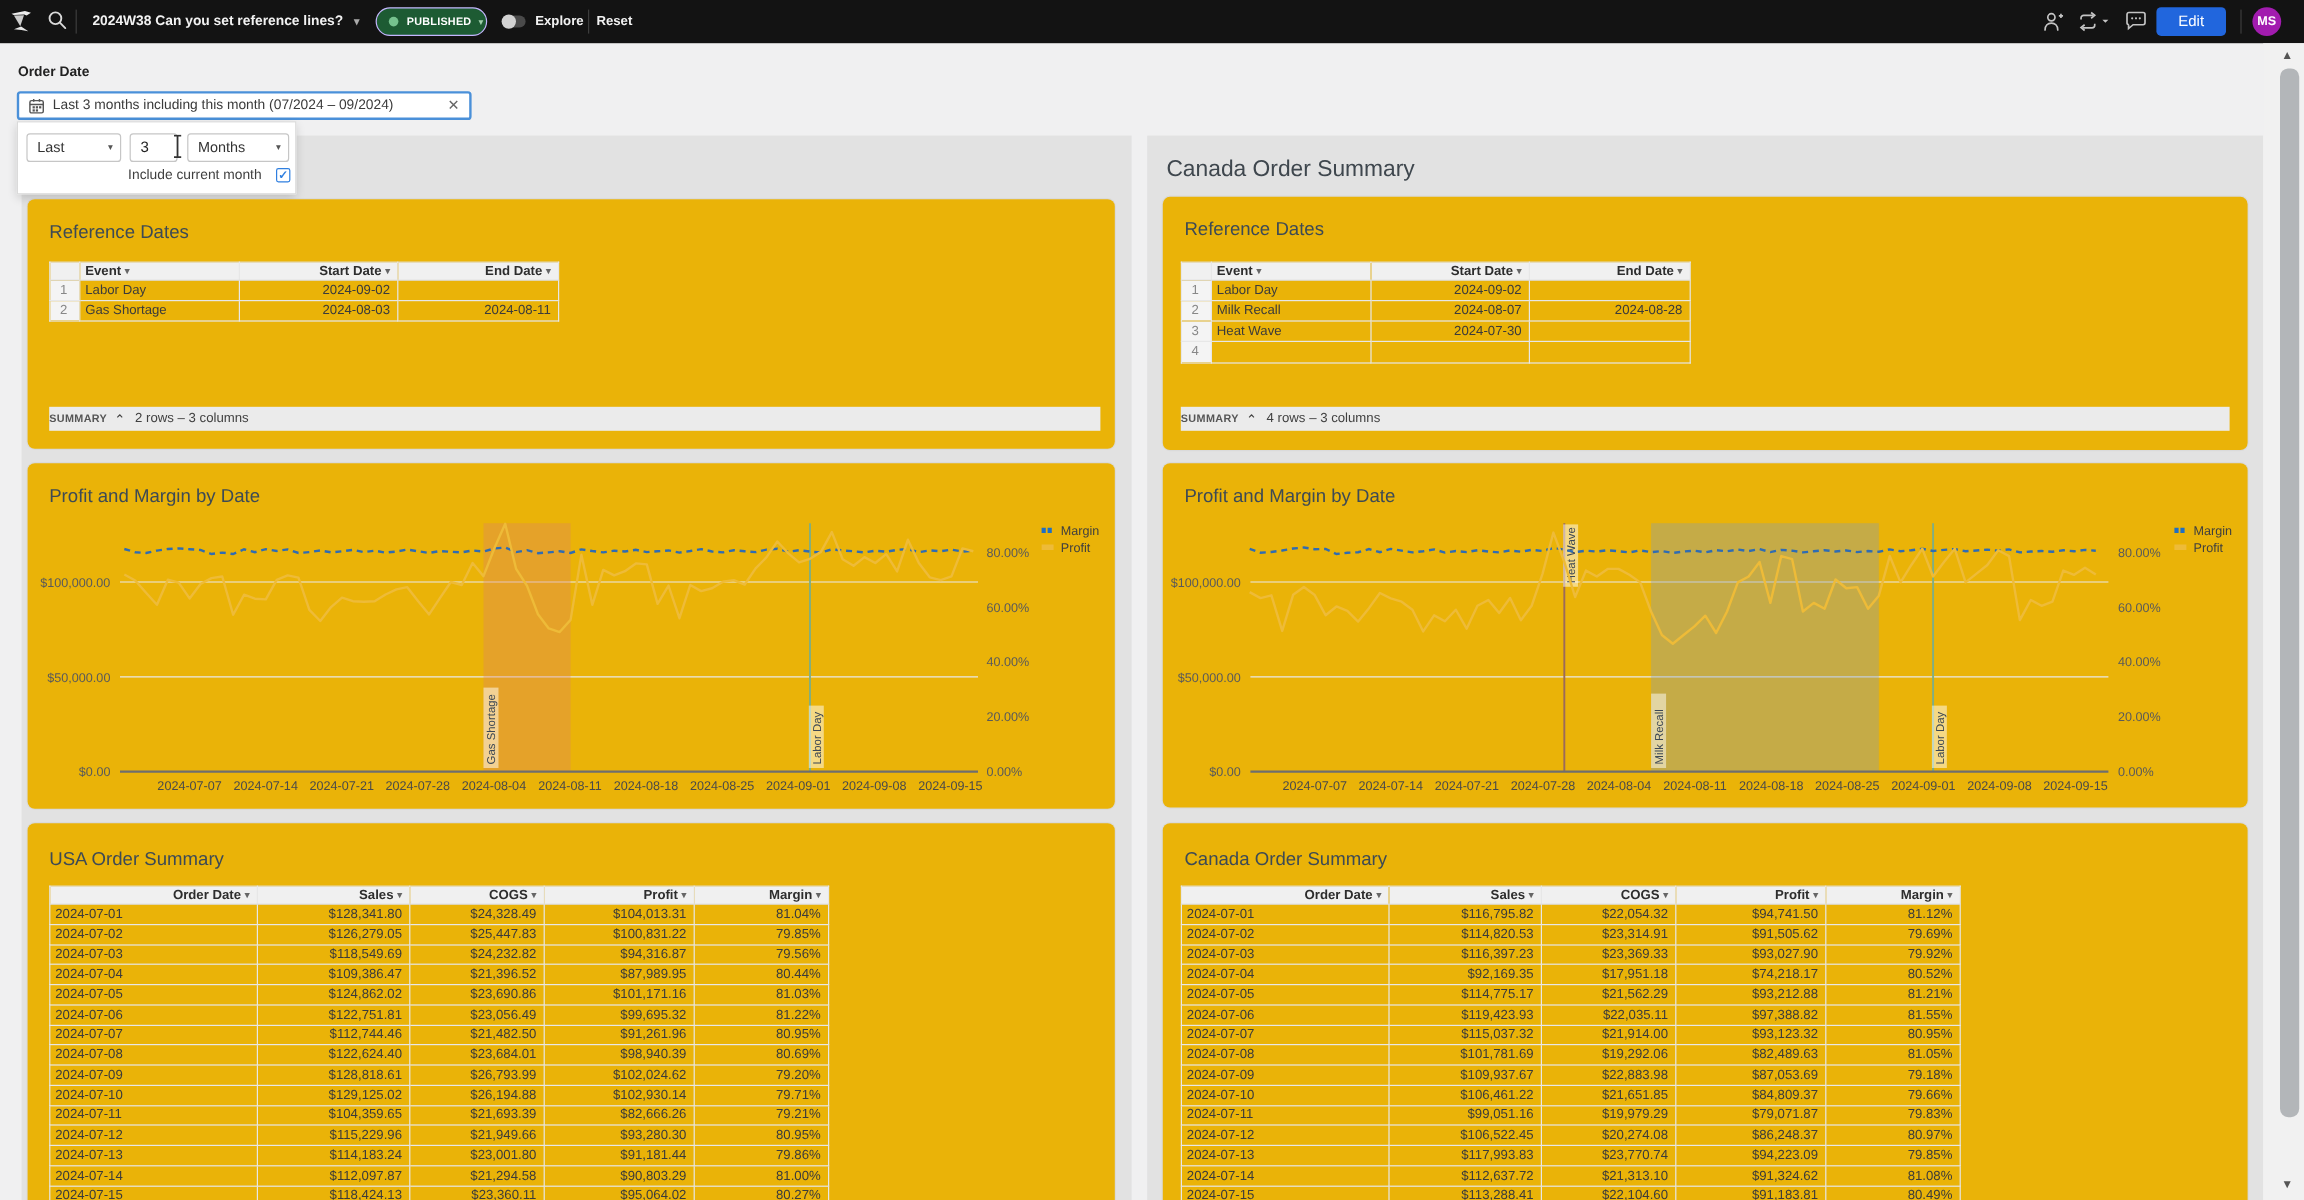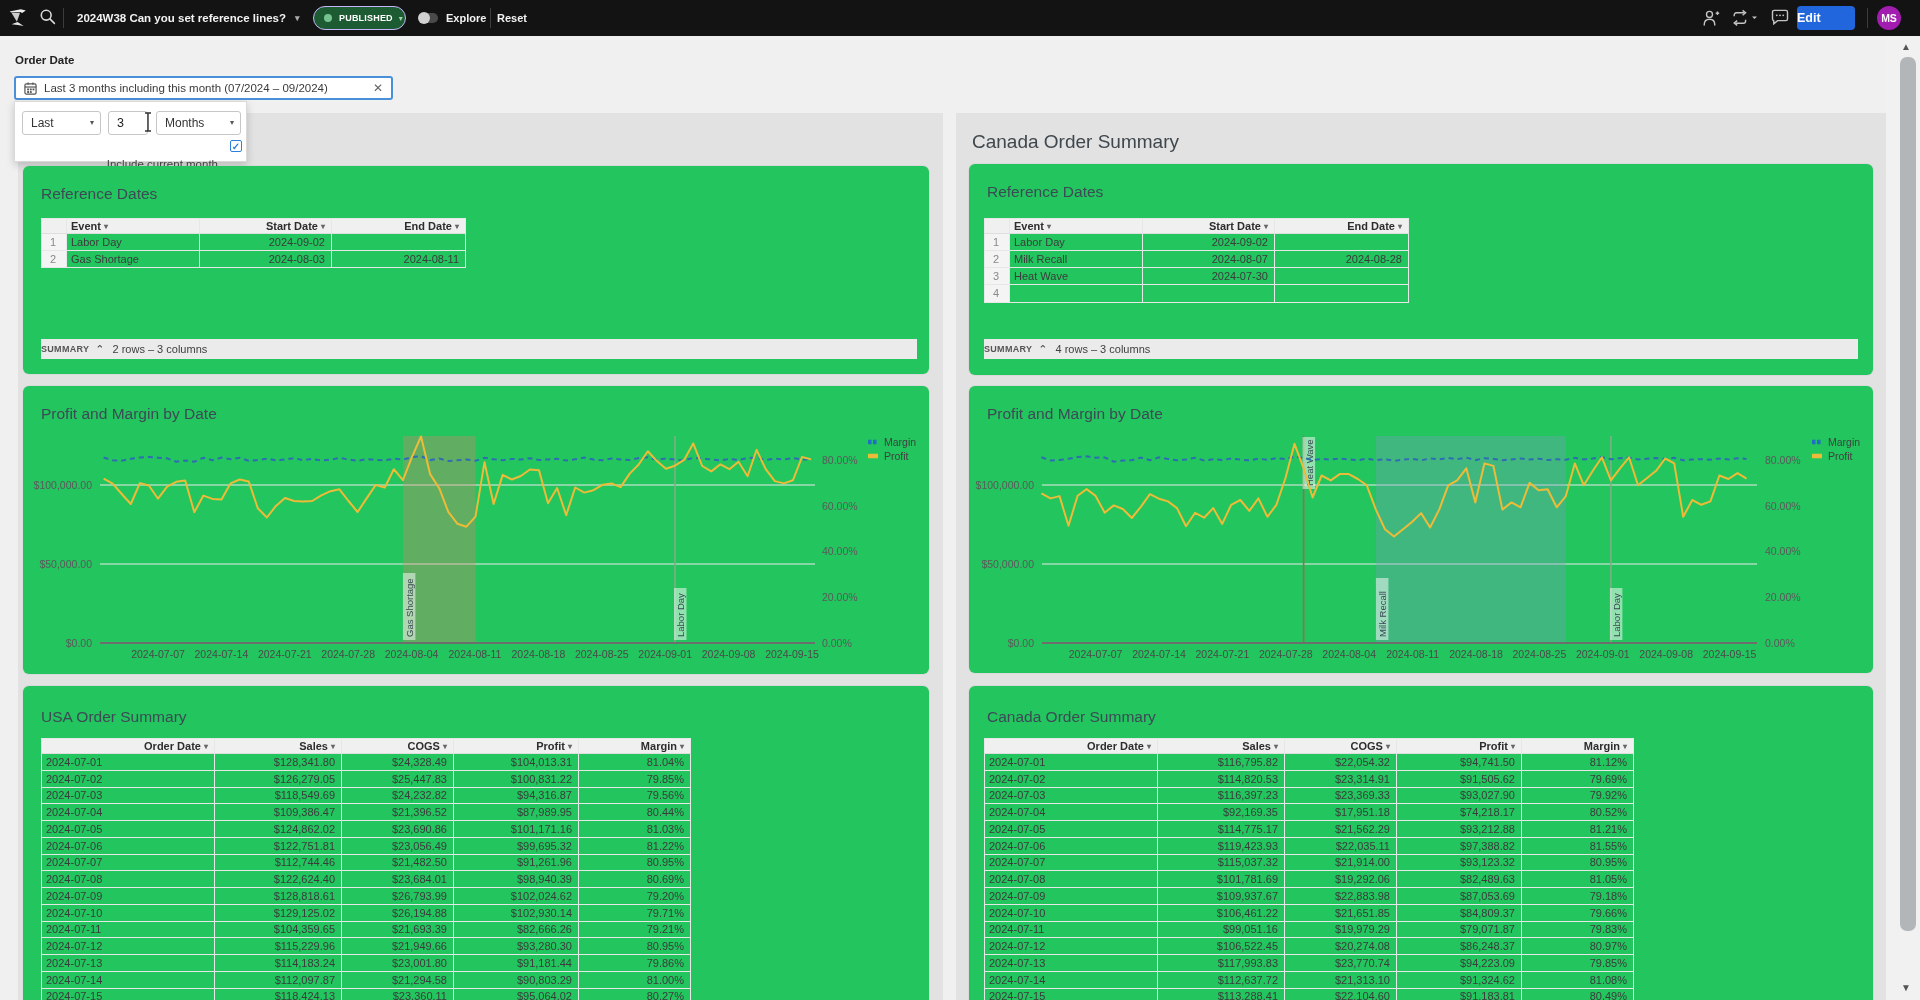--- a/index.html
+++ b/index.html
@@ -1,19 +1,19 @@
 <!DOCTYPE html>
 <html><head><meta charset="utf-8"><style>
 *{margin:0;padding:0;box-sizing:border-box}
 html,body{width:1920px;height:1000px;overflow:hidden;font-family:"Liberation Sans",sans-serif;background:#f0f0f1}
 .abs{position:absolute}
 #topbar{position:absolute;left:0;top:0;width:1920px;height:36px;background:#131313;color:#fff}
 #canvL{position:absolute;left:18px;top:113px;width:925px;height:887px;background:#e2e2e2}
 #canvR{position:absolute;left:956px;top:113px;width:930px;height:887px;background:#e2e2e2}
-.card{position:absolute;background:#22c55e;border-radius:6px;box-shadow:0 0 0 1px rgba(0,0,0,0.03)}
+.card{position:absolute;background:#eab308;border-radius:6px;box-shadow:0 0 0 1px rgba(0,0,0,0.03)}
 .ctitle{position:absolute;left:18px;top:19px;font-size:15.5px;color:#3d4a55}
 .dt{border-collapse:collapse;table-layout:fixed;font-size:11px;color:#3b3b3b}
 .dt td,.dt th{border:1px solid #e7e7e7;height:16.75px;padding:0 6px 0 4px;white-space:nowrap;overflow:hidden;font-weight:normal}
 .dt tr.hd th{background:#f0f0f0;height:15px;font-weight:bold;color:#2d2d2d;border-bottom:1px solid #dedede}
 .dt .r{text-align:right}
 .dt .l{text-align:left}
 .dt .num{background:#f4f4f4;color:#888;text-align:center;font-size:11px}
 .rt td,.rt th{height:17.15px}
 .cap{color:#666;font-size:8px;position:relative;top:-1px}
 .sumbar{position:absolute;left:18px;top:173px;height:20px;background:#ebebeb;display:flex;align-items:center}
@@ -59,21 +59,21 @@
 <path d="M14.6 10.8 v1.2 a2.2 2.2 0 0 1 -2.2 2.2 H4.4" fill="none" stroke="#c4c4c4" stroke-width="1.4"></path>
 <path d="M6.2 11.6 L3.2 14 L6.2 16.4" fill="none" stroke="#c4c4c4" stroke-width="1.4"></path>
 <path d="M21 7.5 L23.5 10 L26 7.5" fill="#c4c4c4"></path>
     </svg>
     <svg width="18" height="17" viewBox="0 0 18 17" style="position:absolute;left:1771;top:9">
 <path d="M1.5 3 a1.6 1.6 0 0 1 1.6-1.6 H14.9 a1.6 1.6 0 0 1 1.6 1.6 V10 a1.6 1.6 0 0 1 -1.6 1.6 H6.6 L2.8 14.8 V11.6 H3.1 a1.6 1.6 0 0 1 -1.6-1.6 Z" fill="none" stroke="#c4c4c4" stroke-width="1.4"></path>
 <circle cx="5.8" cy="6.3" r="0.9" fill="#c4c4c4"></circle>
       <circle cx="9" cy="6.3" r="0.9" fill="#c4c4c4"></circle>
       <circle cx="12.2" cy="6.3" r="0.9" fill="#c4c4c4"></circle>
     </svg>
- <div class="abs" style="left:1797px;top:6px;width:58px;height:24px;background:#2166dd;border-radius:4px;color:#fff;font-size:12.5px;font-weight:bold;line-height:24px">Edit</div>
+ <div class="abs" style="left:1797px;top:6px;width:58px;height:24px;background:#2166dd;border-radius:4px;color:#fff;font-size:12.5px;font-weight:normal;text-align:center;line-height:24px">Edit</div>
  <div class="tbdiv" style="left:1867px"></div>
  <div class="abs" style="left:1877px;top:6px;width:24px;height:24px;border-radius:12px;background:#a21caf;color:#fff;font-size:10.5px;font-weight:bold;text-align:center;line-height:24px">MS</div>
 </div>
 
 <div id="canvL"></div>
 <div id="canvR"></div>
 
 <div class="abs" style="left:15px;top:54px;font-size:11.5px;font-weight:bold;color:#222">Order Date</div>
 <div class="abs" style="left:14px;top:76px;width:379px;height:24px;background:#fff;border:2px solid #4a90d9;border-radius:3px;display:flex;align-items:center">
  <svg width="13" height="13" viewBox="0 0 14 14" style="margin:0 7 0 8;flex:none">
@@ -87,21 +87,21 @@
 <rect x="3.4" y="9.8" width="2" height="2" fill="#555"></rect>
       <rect x="6.3" y="9.8" width="2" height="2" fill="#555"></rect>
     </svg>
  <span style="font-size:11.5px;color:#3a3a3a">Last 3 months including this month (07/2024 – 09/2024)</span>
  <span style="position:absolute;right:8px;color:#666;font-size:12px">✕</span>
 </div>
 <div class="abs" style="left:14px;top:101px;width:233px;height:61px;background:#fff;border:1px solid #dadada;box-shadow:0 3px 8px rgba(0,0,0,0.18)">
  <div class="abs" style="left:7px;top:9px;width:79px;height:24px;border:1px solid #c6c6c6;border-radius:3px;font-size:12px;color:#333;line-height:22px;padding-left:8px">Last<span style="position:absolute;right:6px;color:#555;font-size:8px">▾</span></div>
  <div class="abs" style="left:93px;top:9px;width:40px;height:24px;border:1px solid #c6c6c6;border-radius:3px;font-size:12.5px;color:#222;line-height:22px;padding-left:8px">3</div>
  <div class="abs" style="left:141px;top:9px;width:85px;height:24px;border:1px solid #c6c6c6;border-radius:3px;font-size:12px;color:#333;line-height:22px;padding-left:8px">Months<span style="position:absolute;right:6px;color:#555;font-size:8px">▾</span></div>
- <div class="abs" style="right:28px;top:56px;font-size:11.5px;color:#3f3f3f">Include current month</div>
+ <div class="abs" style="right:28px;top:38px;font-size:11.5px;color:#3f3f3f">Include current month</div>
  <div class="abs" style="left:215px;top:38px;width:12px;height:12px;border:1.5px solid #2f7fe0;border-radius:2px;color:#2f7fe0;font-size:10px;font-weight:bold;line-height:11px;text-align:center">✓</div>
 </div>
 <svg width="10" height="20" viewBox="0 0 10 20" style="position:absolute;left:143;top:112">
 <path d="M2 1 h6 M5 1 v18 M2 19 h6" stroke="#333" stroke-width="1.4" fill="none"></path>
   </svg>
 
 <div class="card" style="left:23px;top:166px;width:906px;height:208px">
  <div class="ctitle">Reference Dates</div>
  <div class="abs" style="left:18px;top:52px">
       <table class="dt rt">

